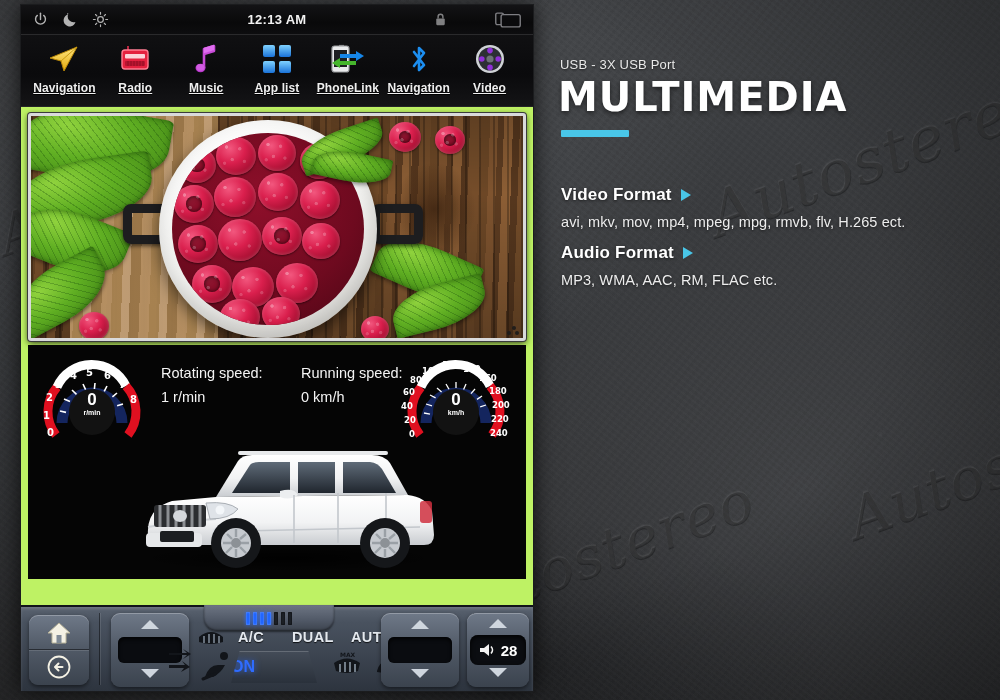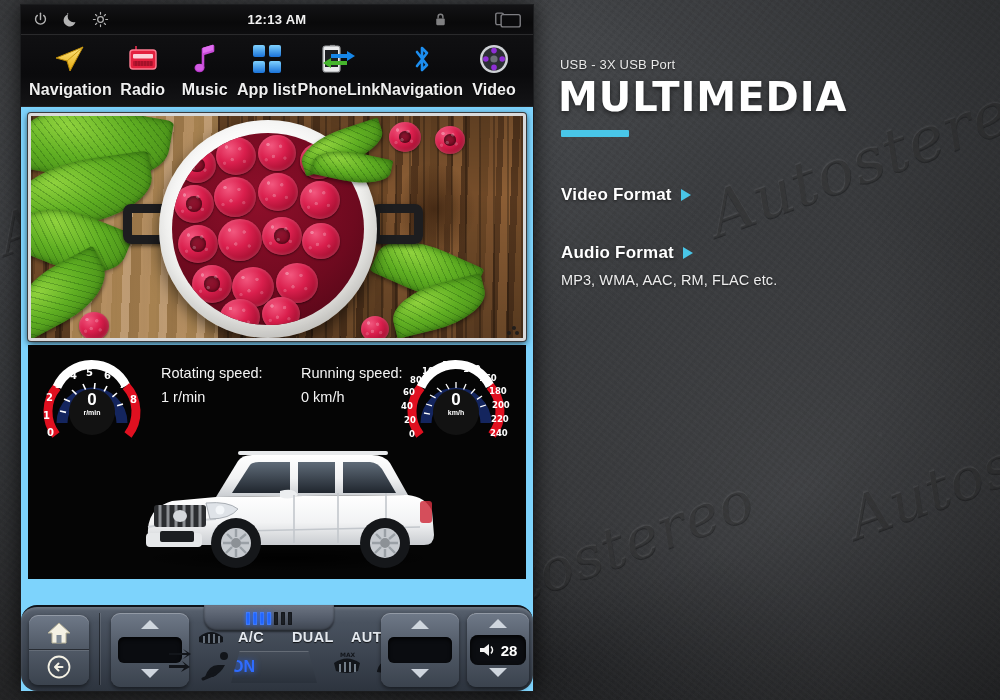--- a/index.html
+++ b/index.html
@@ -53,21 +53,21 @@
   .wm-b { left: 30px;   top: 430px; font-size: 62px; transform: rotate(-20deg); }
   .wm-c { left: 700px;  top: 120px; font-size: 62px; transform: rotate(-20deg); }
   .wm-d { left: 430px;  top: 520px; font-size: 58px; transform: rotate(-20deg); }
   .wm-e { left: 840px;  top: 430px; font-size: 58px; transform: rotate(-20deg); }
   .wm-f { left: 250px;  top: 30px;  font-size: 48px; transform: rotate(-20deg); opacity:.7; }
 
   
   #device {
     position: absolute; left: 20px; top: 4px;
     width: 514px; height: 688px;
-    background: #7dd3fc;
+    background: #bef264;
     border: 1px solid #1b1c1e;
     box-shadow: 0 0 22px rgba(0,0,0,.75), inset 0 0 2px rgba(255,255,255,.10);
     overflow: hidden;
     z-index: 4;
   }
 
   
   #statusbar {
     position: relative; height: 30px; width: 100%;
     background: linear-gradient(180deg,#131315 0%,#09090a 60%,#0d0d0f 100%);
@@ -89,22 +89,22 @@
     display: flex; align-items: flex-start; justify-content: space-between;
     padding: 4px 8px 0 8px;
     border-bottom: 1px solid #242426;
   }
   .navitem {
     flex: 1 1 0; display: flex; flex-direction: column;
     align-items: center; gap: 2px;
   }
   .navglyph { height: 40px; display: flex; align-items: center; justify-content: center; }
   .navlabel {
-    color: #efefef; font-size: 16px; font-weight: bold;
-    letter-spacing: .1px; text-shadow: 0 1px 1px #000;
+    color: #efefef; font-size: 12px; font-weight: bold;
+    letter-spacing: .1px; text-shadow: 0 1px 1px #000; text-decoration: underline;
   }
 
   
   #photo-wrap {
     margin: 6px 7px 0 7px; height: 228px;
     border: 3px solid #d9dadb;
     border-radius: 3px;
     box-shadow: 0 0 0 1px #3a3b3c, 0 2px 6px rgba(0,0,0,.8);
     position: relative; overflow: hidden;
     background: #3c2a18;
@@ -209,21 +209,20 @@
     position:absolute; left:110px; bottom:8px; width:300px; height:26px;
     background: radial-gradient(ellipse at 50% 50%, rgba(0,0,0,.85), transparent 72%);
   }
 
   
   #climate {
     position:absolute; left:0; bottom:0; width:100%; height: 86px;
     background: linear-gradient(180deg,#5a6370 0%,#49525f 18%,#3d4551 55%,#2d343e 100%);
     border-top: 2px solid #11141a;
     box-shadow: inset 0 2px 3px rgba(255,255,255,.13);
-    border-radius: 16px;
   }
   .cl-div { position:absolute; top:6px; bottom:6px; width:1px; background: rgba(0,0,0,.45);
             box-shadow: 1px 0 0 rgba(255,255,255,.10); }
   .btnpad {
     position:absolute; border-radius:9px;
     background: linear-gradient(180deg,#6f7988 0%,#525b68 45%,#3b434e 100%);
     box-shadow: inset 0 1px 0 rgba(255,255,255,.25), 0 2px 4px rgba(0,0,0,.5);
   }
   .screenlcd {
     position:absolute; background:#0a0c10; border-radius:6px;
@@ -746,20 +745,21 @@
 
 <div id="info">
   <div id="eyebrow">USB - 3X USB Port</div>
   <div id="headline">MULTIMEDIA</div>
   <div id="rule" style="background: rgb(73, 198, 232);"></div>
 
   <div class="sect-head" id="vf-head">
     <span>Video Format</span>
     <span class="tri" style="border-left: 10px solid rgb(73, 198, 232);"></span>
   </div>
+  <div class="sect-body" id="vf-body">avi, mkv, mov, mp4, mpeg, mpg, rmvb, flv, H.265 ect.</div>
 
   <div class="sect-head" id="af-head">
     <span>Audio Format</span>
     <span class="tri" style="border-left: 10px solid rgb(73, 198, 232);"></span>
   </div>
   <div class="sect-body" id="af-body">MP3, WMA, AAC, RM, FLAC etc.</div>
 </div>
 
 <div id="vignette"></div>
 

